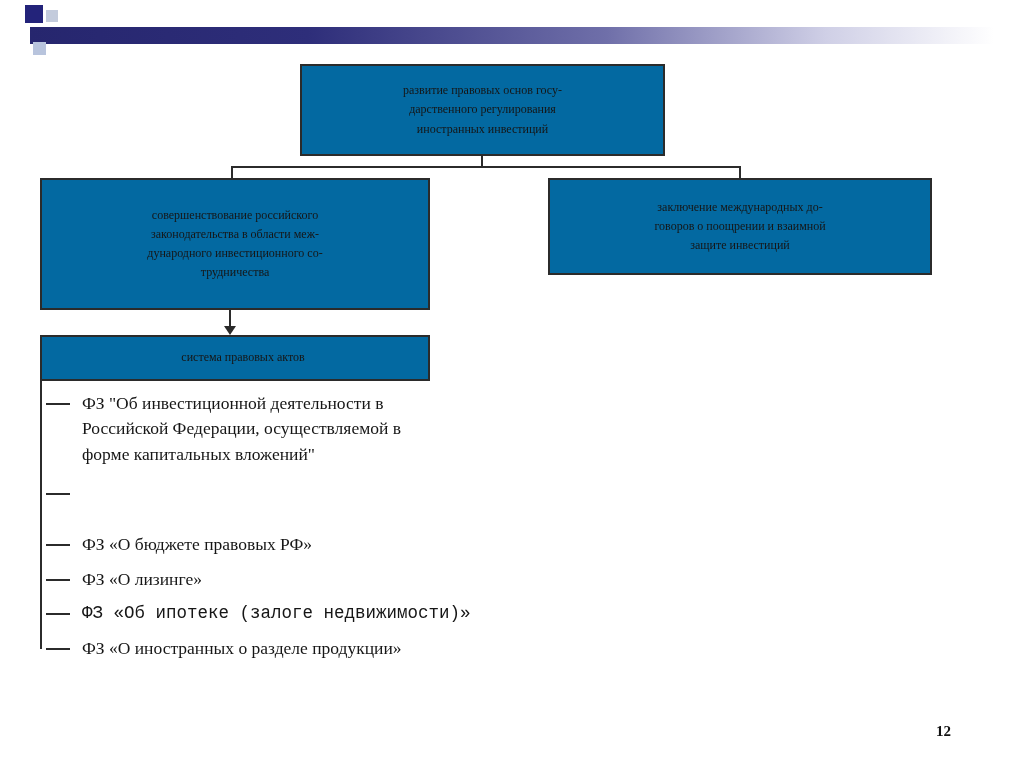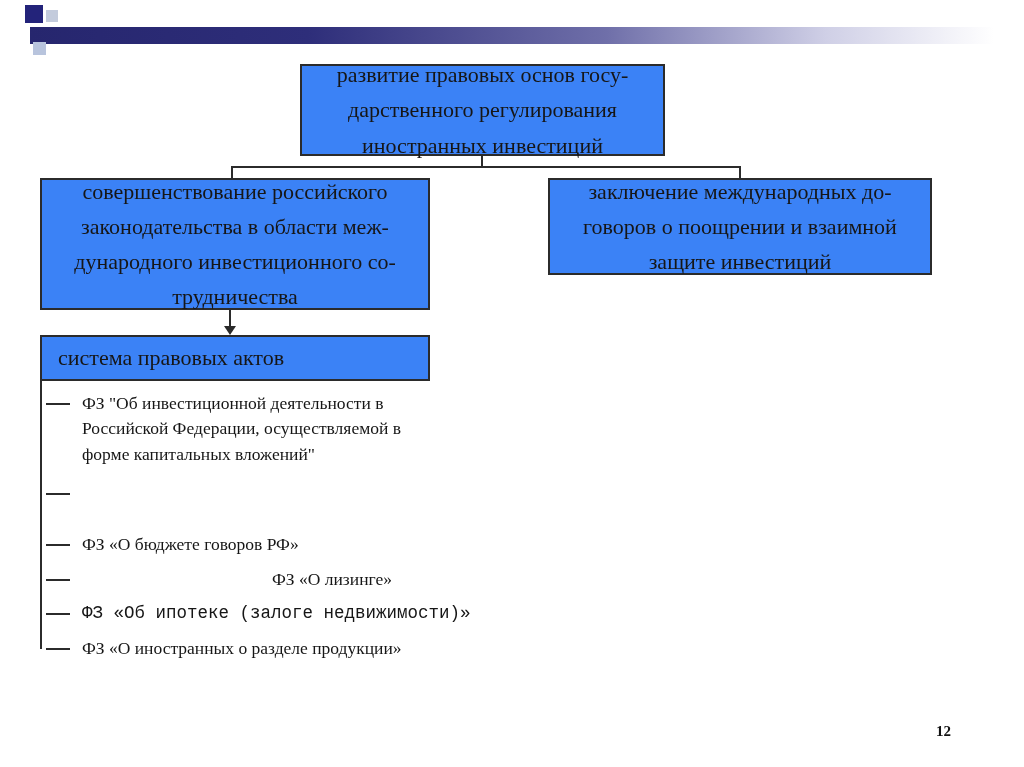--- a/index.html
+++ b/index.html
@@ -14,29 +14,29 @@
   .sq-dark { left:25px; top:5px;  width:18px; height:18px; background:#23237a; }
   .sq-gray { left:46px; top:10px; width:12px; height:12px; background:#c3cbdc; }
   .sq-blue { left:33px; top:42px; width:13px; height:13px; background:#b8c4dd; }
   .bar {
     position:absolute; left:30px; top:27px; width:994px; height:17px;
     background:linear-gradient(to right,#26266e 0%,#2e2e7a 28%,#6f6fa9 58%,#cfcfe6 80%,#ffffff 97%);
   }
 
   
   .box {
-    position:absolute; border:2px solid #2b2b2b; background:#3b82f6;
+    position:absolute; border:2px solid #2b2b2b; background:#0369a1;
     display:flex; align-items:center; justify-content:center;
-    text-align:center; font-size:22px; line-height:1.6;
+    text-align:center; font-size:12px; line-height:1.6;
   }
   .root-box   { left:300px; top:64px;  width:365px; height:92px;  }
   .left-box   { left:40px;  top:178px; width:390px; height:132px; }
   .right-box  { left:548px; top:178px; width:384px; height:97px;  }
   .system-box { left:40px;  top:335px; width:390px; height:46px;
-                justify-content:flex-start; text-align:left; padding-left:16px; }
+                justify-content:center; text-align:left; padding-left:16px; }
   .pre { white-space:pre-line; }
 
   
   .line { position:absolute; background:#2b2b2b; }
   .v-root      { left:481px; top:156px; width:2px;  height:11px; }
   .h-split     { left:231px; top:166px; width:510px; height:2px; }
   .v-left-drop { left:231px; top:166px; width:2px;  height:12px; }
   .v-right-drop{ left:739px; top:166px; width:2px;  height:12px; }
   .v-arrow     { left:229px; top:310px; width:2px;  height:17px; }
   .arrow-head  {
@@ -48,21 +48,21 @@
   .tick  { position:absolute; left:46px; width:24px; height:2px; background:#2b2b2b; }
   .tick-1 { top:403px; } .tick-2 { top:493px; } .tick-3 { top:544px; }
   .tick-4 { top:579px; } .tick-5 { top:613px; } .tick-6 { top:648px; }
 
   
   .law-text {
     position:absolute; left:82px; width:500px;
     font-size:17.5px; line-height:1.45; white-space:pre-line; text-align:left;
   }
   .law-1 { top:391px; } .law-2 { top:481px; } .law-3 { top:532px; }
-  .law-4 { top:567px;text-align:center; } .law-5 { top:601px;font-family:Liberation Mono, monospace; } .law-6 { top:636px; }
+  .law-4 { top:567px; } .law-5 { top:601px;font-family:Liberation Mono, monospace; } .law-6 { top:636px; }
 
   .page-num {
     position:absolute; left:936px; top:723px;
     font-family:Liberation Serif, serif; font-weight:bold;
     font-size:15px; color:#111111;
   }
 </style>
 </head>
 <body>
 
@@ -108,20 +108,20 @@
   <div class="tick tick-1"></div>
   <div class="tick tick-2"></div>
   <div class="tick tick-3"></div>
   <div class="tick tick-4"></div>
   <div class="tick tick-5"></div>
   <div class="tick tick-6"></div>
 
   <div class="law-text law-1">ФЗ "Об инвестиционной деятельности в
 Российской Федерации, осуществляемой в
 форме капитальных вложений"</div>
-  <div class="law-text law-3">ФЗ «О бюджете говоров РФ»</div>
+  <div class="law-text law-3">ФЗ «О бюджете правовых РФ»</div>
   <div class="law-text law-4">ФЗ «О лизинге»</div>
   <div class="law-text law-5">ФЗ «Об ипотеке (залоге недвижимости)»</div>
   <div class="law-text law-6">ФЗ «О иностранных о разделе продукции»</div>
 
   <div class="page-num">12</div>
 
 </div>
 
 </body></html>

